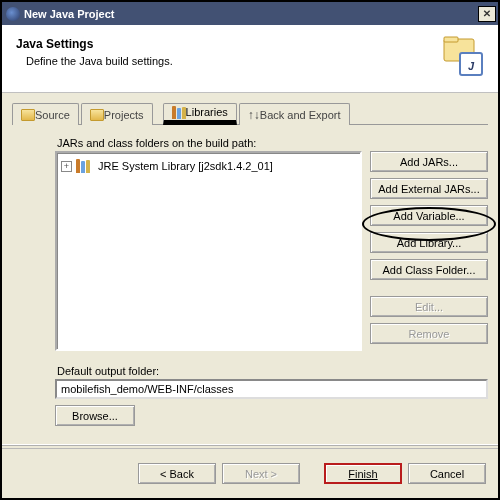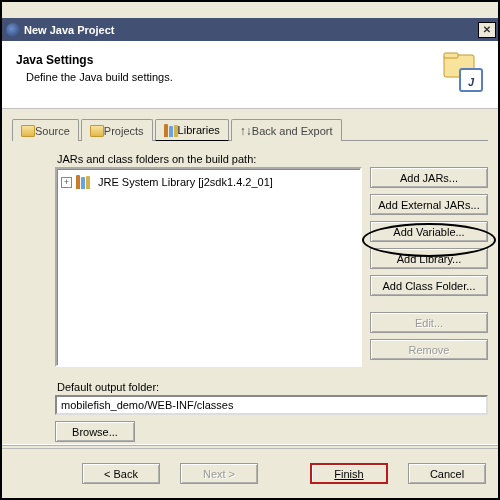--- a/index.html
+++ b/index.html
@@ -1,29 +1,29 @@
 <!DOCTYPE html>
 <html><head>
 <meta charset="utf-8">
 <style>
 * { box-sizing: border-box; font-family: Tahoma, sans-serif; font-size: 11px; }
 body { margin: 0; background: #fff; }
 .window { width: 500px; height: 500px; border: 2px solid #000; background: #ece9d8; position: relative; }
-.titlebar { height: 23px; background: linear-gradient(#08246b, #a6caf0 80%, #08246b 200%); background: #425173; color: #fff; display: flex; align-items: center; padding: 0 2px 0 4px; margin-top: 16px; }
+.titlebar { height: 23px; background: linear-gradient(#08246b, #a6caf0 80%, #08246b 200%); background: #425173; color: #fff; display: flex; align-items: center; padding: 0 2px 0 4px; }
 .titlebar .tb-icon { width: 14px; height: 14px; background: radial-gradient(circle at 40% 40%, #6a8fcf, #2b3b66); border-radius: 50%; margin-right: 4px; flex-shrink: 0; }
 .titlebar .title { font-weight: bold; flex: 1; }
 .titlebar .close { width: 18px; height: 16px; background: #ece9d8; border: 1px solid #000; display: flex; align-items: center; justify-content: center; font-size: 10px; font-weight: bold; color: #333; }
 .header { background: #fff; padding: 12px 14px; border-bottom: 1px solid #c0c0c0; position: relative; height: 68px; }
 .header h1 { margin: 0 0 4px 0; font-size: 12px; font-weight: bold; }
 .header p { margin: 0 0 0 10px; font-size: 11px; color: #000; }
 .header .hicon { position: absolute; right: 12px; top: 10px; width: 44px; height: 44px; }
 .tabs-area { padding: 8px 10px 0 10px; }
 .tabs { display: flex; align-items: flex-end; border-bottom: 1px solid #999; height: 24px; }
 .tab { display: flex; align-items: center; padding: 3px 8px; border: 1px solid #999; border-bottom: none; background: #ece9d8; margin-right: 2px; border-radius: 2px 2px 0 0; position: relative; top: 1px; height: 22px; }
-.tab.active { background: #ece9d8; z-index: 2; border-bottom: 1px solid #000000; top: 1px; }
+.tab.active { background: #ece9d8; z-index: 2; border-bottom: 5px solid #000000; top: 1px; margin-left: 8px; }
 .tab-icon { width: 14px; height: 12px; }
 .folder-icon { background: linear-gradient(#f7e39b, #e3b84b); border: 0.5px solid #c49a2e; border-radius: 1px; }
 .arrow-icon { display:inline-block; font-size:12px; line-height:1; }
 .tab.inactive { color: #444; }
 .content { padding: 6px 10px 10px 10px; margin-left: 43px; }
 .label-row { margin: 6px 0 2px 2px; }
 .main-row { display: flex; gap: 8px; }
 .tree { flex: 1; background: #fff; border: 2px inset #fff; box-shadow: inset 1px 1px 0 #888; height: 200px; padding: 4px; overflow: hidden; }
 .tree-item { display: flex; align-items: center; gap: 4px; padding: 2px 0; }
 .tree-item .plus { width: 11px; height: 11px; border: 1px solid #888; display: flex; align-items: center; justify-content: center; font-size: 9px; line-height: 1; color: #555; background: #fff; }
@@ -34,21 +34,21 @@
 .tree-item .books .b3 { height: 13px; background:#d4b24a; }
 .side-buttons { width: 118px; display: flex; flex-direction: column; gap: 6px; position: relative; }
 .btn { height: 21px; background: #ece9d8; border: 1px solid #999; box-shadow: inset 1px 1px 0 #fff, inset -1px -1px 0 #b0b0b0; font-size: 11px; display: flex; align-items: center; justify-content: center; padding: 0 4px; }
 .btn.disabled { color: #999; text-shadow: 1px 1px 0 #fff; }
 .ellipse { position: absolute; width: 134px; height: 34px; border: 2px solid #000; border-radius: 50%; left: -8px; top: 56px; pointer-events: none; }
 .out-label { margin: 14px 2px 2px 2px; }
 .out-row { display: flex; gap: 6px; flex-direction: column; }
 .out-input { flex: 1; height: 21px; background: #fff; border: 2px inset #ddd; padding: 2px 4px; font-size: 11px; }
 .browse-btn { width: 80px; }
 .sep { border: none; border-top: 1px solid #fff; border-bottom: 1px solid #b0b0b0; margin: 0; }
-.footer { position: absolute; bottom: 0; left: 0; right: 0; padding: 14px 12px; display: flex; justify-content: flex-end; gap: 20px; border-top: 1px solid #b8b8b8; }
+.footer { position: absolute; bottom: 0; left: 0; right: 0; padding: 14px 12px; display: flex; justify-content: flex-end; gap: 6px; border-top: 1px solid #b8b8b8; }
 .footer .btn { width: 78px; }
 .footer .btn.default { border: 2px solid #b91c1c; box-shadow: inset 1px 1px 0 #fff; text-decoration: underline; }
 svg { display: block; }
 </style>
 </head>
 <body>
 
 <div class="window">
 
   <div class="titlebar">

